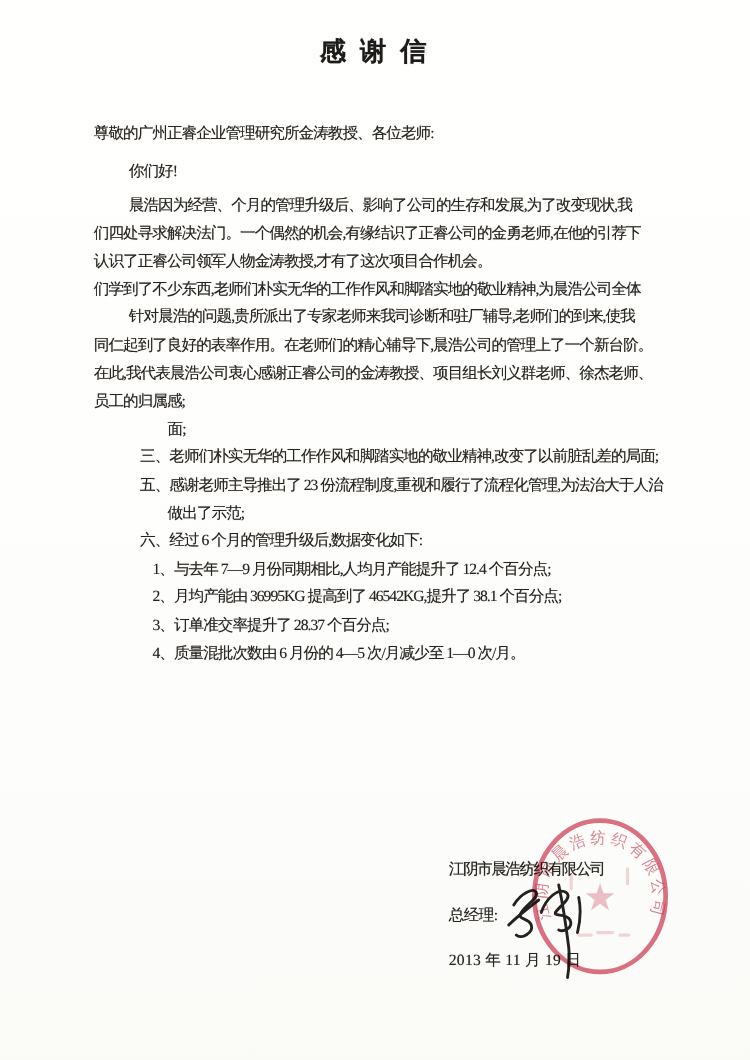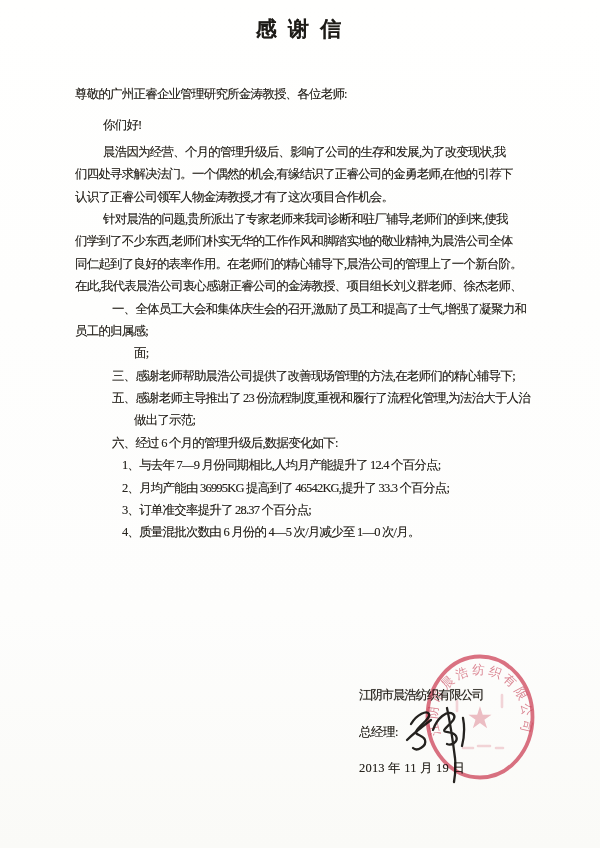--- a/index.html
+++ b/index.html
@@ -7,21 +7,21 @@
     width:600px; height:848px; overflow:hidden;
     background:#ffffff;
     font-family:"Liberation Serif", serif;
   }
   .page {
     position:relative; width:600px; height:848px;
     background:linear-gradient(180deg,#fffffe 0%,#fdfdfc 72%,#fafaf7 100%);
     color:#28251f;
   }
   .title {
-    margin:0; padding-top:15px;
+    margin:0; padding-top:27px;
     text-align:center;
     font-size:21px; font-weight:bold; letter-spacing:3px;
     color:#1d1b17;
     text-shadow:0 0 .6px rgba(30,28,24,.55);
   }
   .body { padding:40px 60px 0 75px; font-size:12.5px; letter-spacing:-0.8px; }
   .line {
     line-height:22.4px; height:22.4px; white-space:nowrap;
     text-shadow:0 0 .6px rgba(45,42,36,.5);
     font-family:Liberation Serif, serif;
@@ -55,33 +55,32 @@
 <div class="page">
 
   <h1 class="title">感 谢 信</h1>
 
   <div class="body">
     <div class="line">尊敬的广州正睿企业管理研究所金涛教授、各位老师:</div>
     <div class="line ind2 sp-a">你们好!</div>
     <div class="line ind2 sp-b">晨浩因为经营、个月的管理升级后、影响了公司的生存和发展,为了改变现状,我</div>
     <div class="line">们四处寻求解决法门。一个偶然的机会,有缘结识了正睿公司的金勇老师,在他的引荐下</div>
     <div class="line">认识了正睿公司领军人物金涛教授,才有了这次项目合作机会。</div>
+    <div class="line">们学到了不少东西,老师们朴实无华的工作作风和脚踏实地的敬业精神,为晨浩公司全体</div>
     <div class="line ind2">针对晨浩的问题,贵所派出了专家老师来我司诊断和驻厂辅导,老师们的到来,使我</div>
-    <div class="line">们学到了不少东西,老师们朴实无华的工作作风和脚踏实地的敬业精神,为晨浩公司全体</div>
     <div class="line">同仁起到了良好的表率作用。在老师们的精心辅导下,晨浩公司的管理上了一个新台阶。</div>
     <div class="line">在此,我代表晨浩公司衷心感谢正睿公司的金涛教授、项目组长刘义群老师、徐杰老师、</div>
-    <div class="line list">一、全体员工大会和集体庆生会的召开,激励了员工和提高了士气,增强了凝聚力和</div>
     <div class="line">员工的归属感;</div>
     <div class="line deep">面;</div>
-    <div class="line list">三、感谢老师帮助晨浩公司提供了改善现场管理的方法,在老师们的精心辅导下;</div>
+    <div class="line list">三、老师们朴实无华的工作作风和脚踏实地的敬业精神,改变了以前脏乱差的局面;</div>
     <div class="line list">五、感谢老师主导推出了 23 份流程制度,重视和履行了流程化管理,为法治大于人治</div>
     <div class="line deep">做出了示范;</div>
     <div class="line list">六、经过 6 个月的管理升级后,数据变化如下:</div>
     <div class="line sub">1、与去年 7—9 月份同期相比,人均月产能提升了 12.4 个百分点;</div>
-    <div class="line sub">2、月均产能由 36995KG 提高到了 46542KG,提升了 33.3 个百分点;</div>
+    <div class="line sub">2、月均产能由 36995KG 提高到了 46542KG,提升了 38.1 个百分点;</div>
     <div class="line sub">3、订单准交率提升了 28.37 个百分点;</div>
     <div class="line sub">4、质量混批次数由 6 月份的 4—5 次/月减少至 1—0 次/月。</div>
   </div>
 
   <div class="sig">
     <div class="sig-company">江阴市晨浩纺织有限公司</div>
     <div class="sig-role">总经理:</div>
     <div class="sig-date">2013 年 11 月 19 日</div>
   </div>
 

